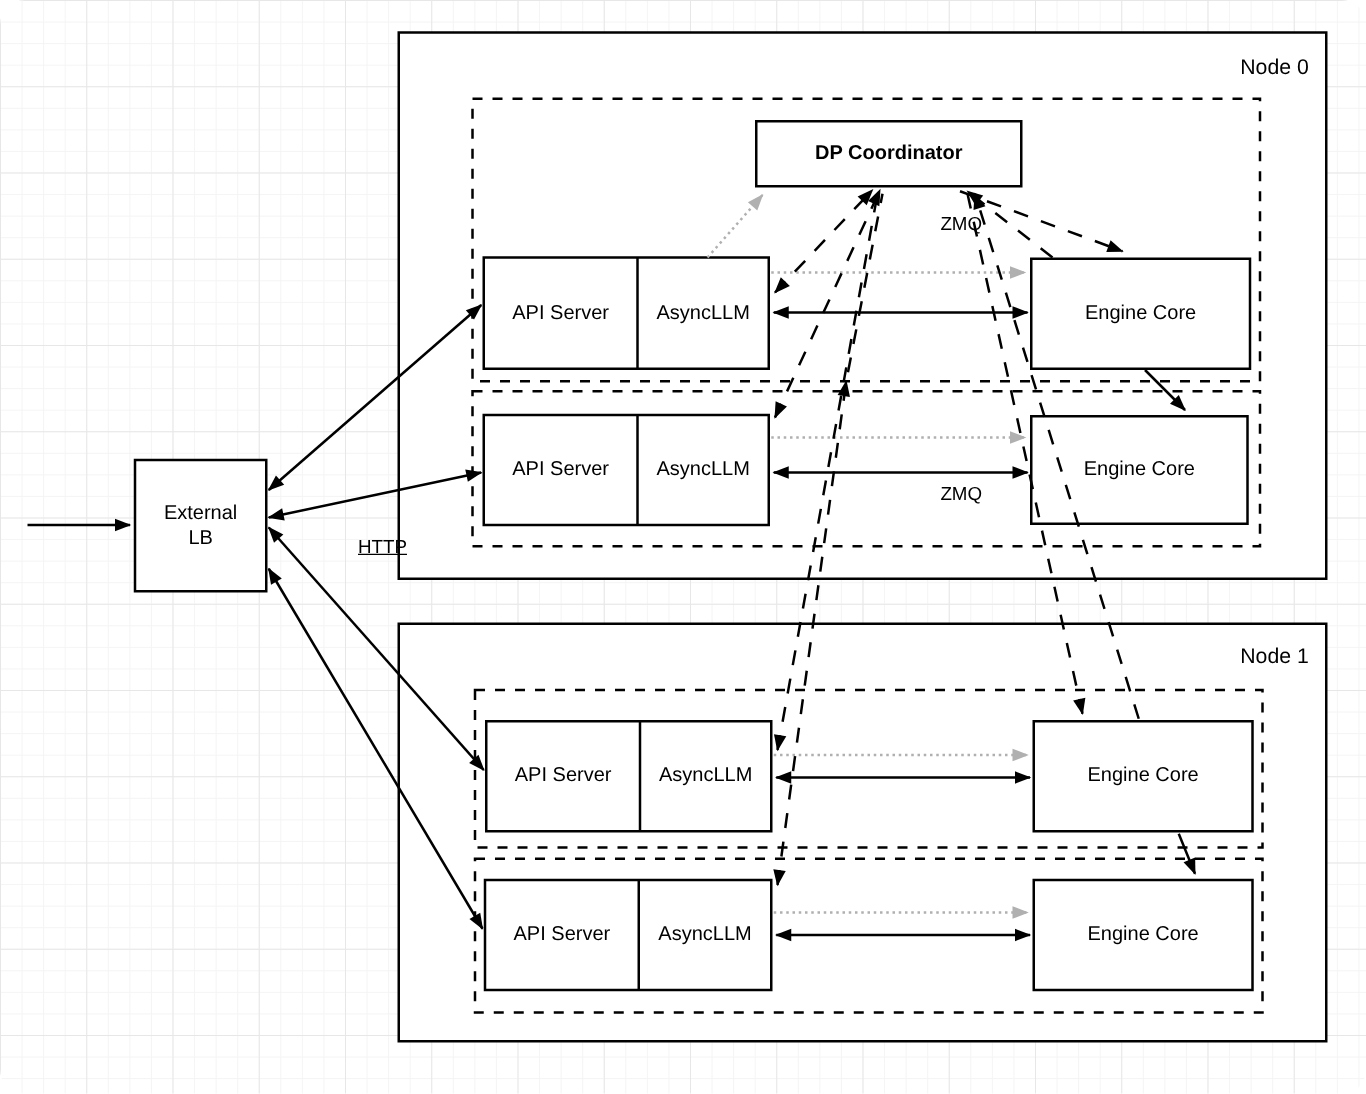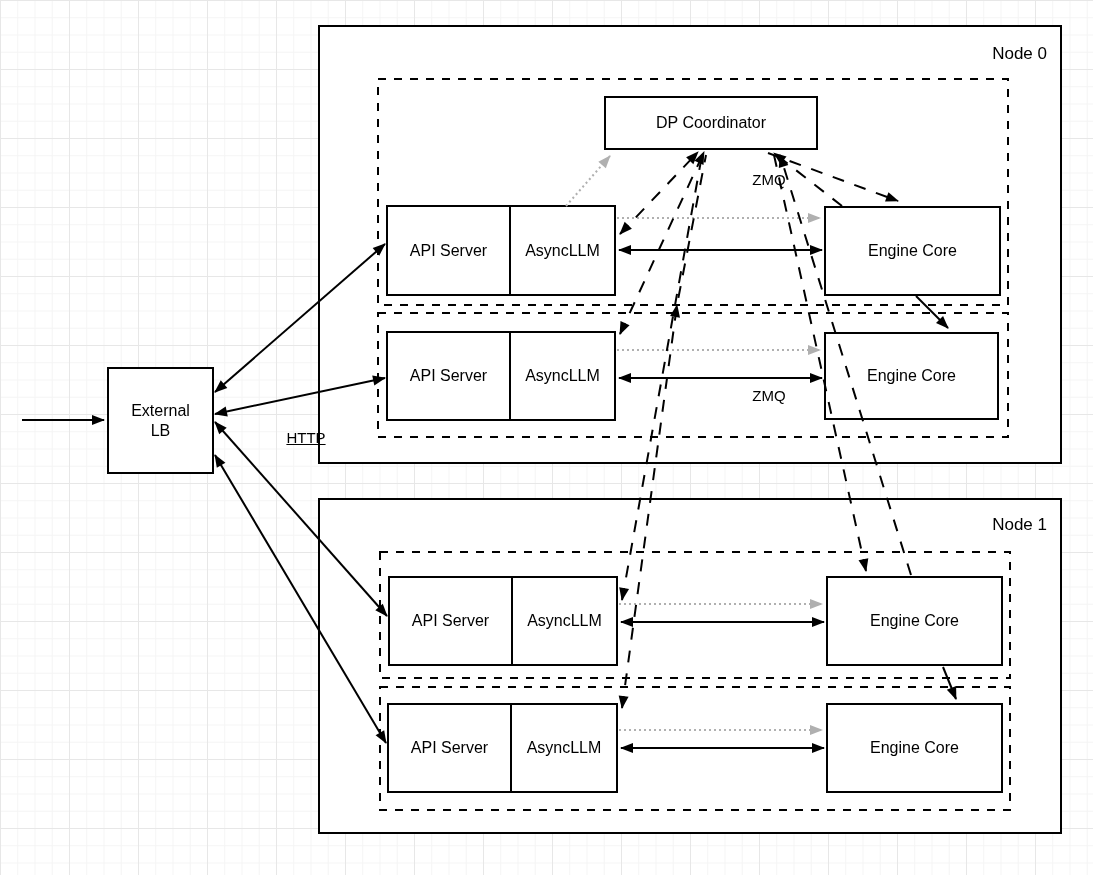--- a/index.html
+++ b/index.html
@@ -10,20 +10,21 @@
     width: 1093px;
     height: 875px;
     overflow: hidden;
     background-color: #ffffff;
     background-image:
       linear-gradient(#e7e7e7 1px, transparent 1px),
       linear-gradient(90deg, #e7e7e7 1px, transparent 1px),
       linear-gradient(#f4f4f4 1px, transparent 1px),
       linear-gradient(90deg, #f4f4f4 1px, transparent 1px);
     background-size: 69px 69px, 69px 69px, 17.25px 17.25px, 17.25px 17.25px;
+    border-radius: 20px;
   }
 
   svg.diagram { position: absolute; left: 0; top: 0; }
 
   .lbl {
     position: absolute;
     display: flex;
     align-items: center;
     justify-content: center;
     text-align: center;
@@ -189,21 +190,21 @@
       <line x1="916" y1="296" x2="948" y2="328" stroke="#000000" stroke-width="2" marker-end="url(#arrB)"></line>
     </g>
     <g>
       <line x1="943" y1="667" x2="956" y2="699" stroke="#000000" stroke-width="2" marker-end="url(#arrB)"></line>
     </g>
   </svg>
 
   <div class="lbl node-lbl" style="left:955px; top:44px;  width:92px; height:20px;">Node 0</div>
   <div class="lbl node-lbl" style="left:955px; top:515px; width:92px; height:20px;">Node 1</div>
 
-  <div class="lbl" style="left:605px; top:97px; width:212px; height:52px;">DP Coordinator</div>
+  <div class="lbl" style="left:605px; top:97px; width:212px; height:52px;font-weight:bold;">DP Coordinator</div>
 
   <div class="lbl wrap" style="left:108px; top:368px; width:105px; height:105px; padding:0 13px; box-sizing:border-box;">External LB</div>
 
   <div class="lbl" style="left:387px; top:206px; width:123px; height:89px;">API Server</div>
   <div class="lbl" style="left:510px; top:206px; width:105px; height:89px;">AsyncLLM</div>
   <div class="lbl" style="left:825px; top:207px; width:175px; height:88px;">Engine Core</div>
 
   <div class="lbl" style="left:387px; top:332px; width:123px; height:88px;">API Server</div>
   <div class="lbl" style="left:510px; top:332px; width:105px; height:88px;">AsyncLLM</div>
   <div class="lbl" style="left:825px; top:333px; width:173px; height:86px;">Engine Core</div>

